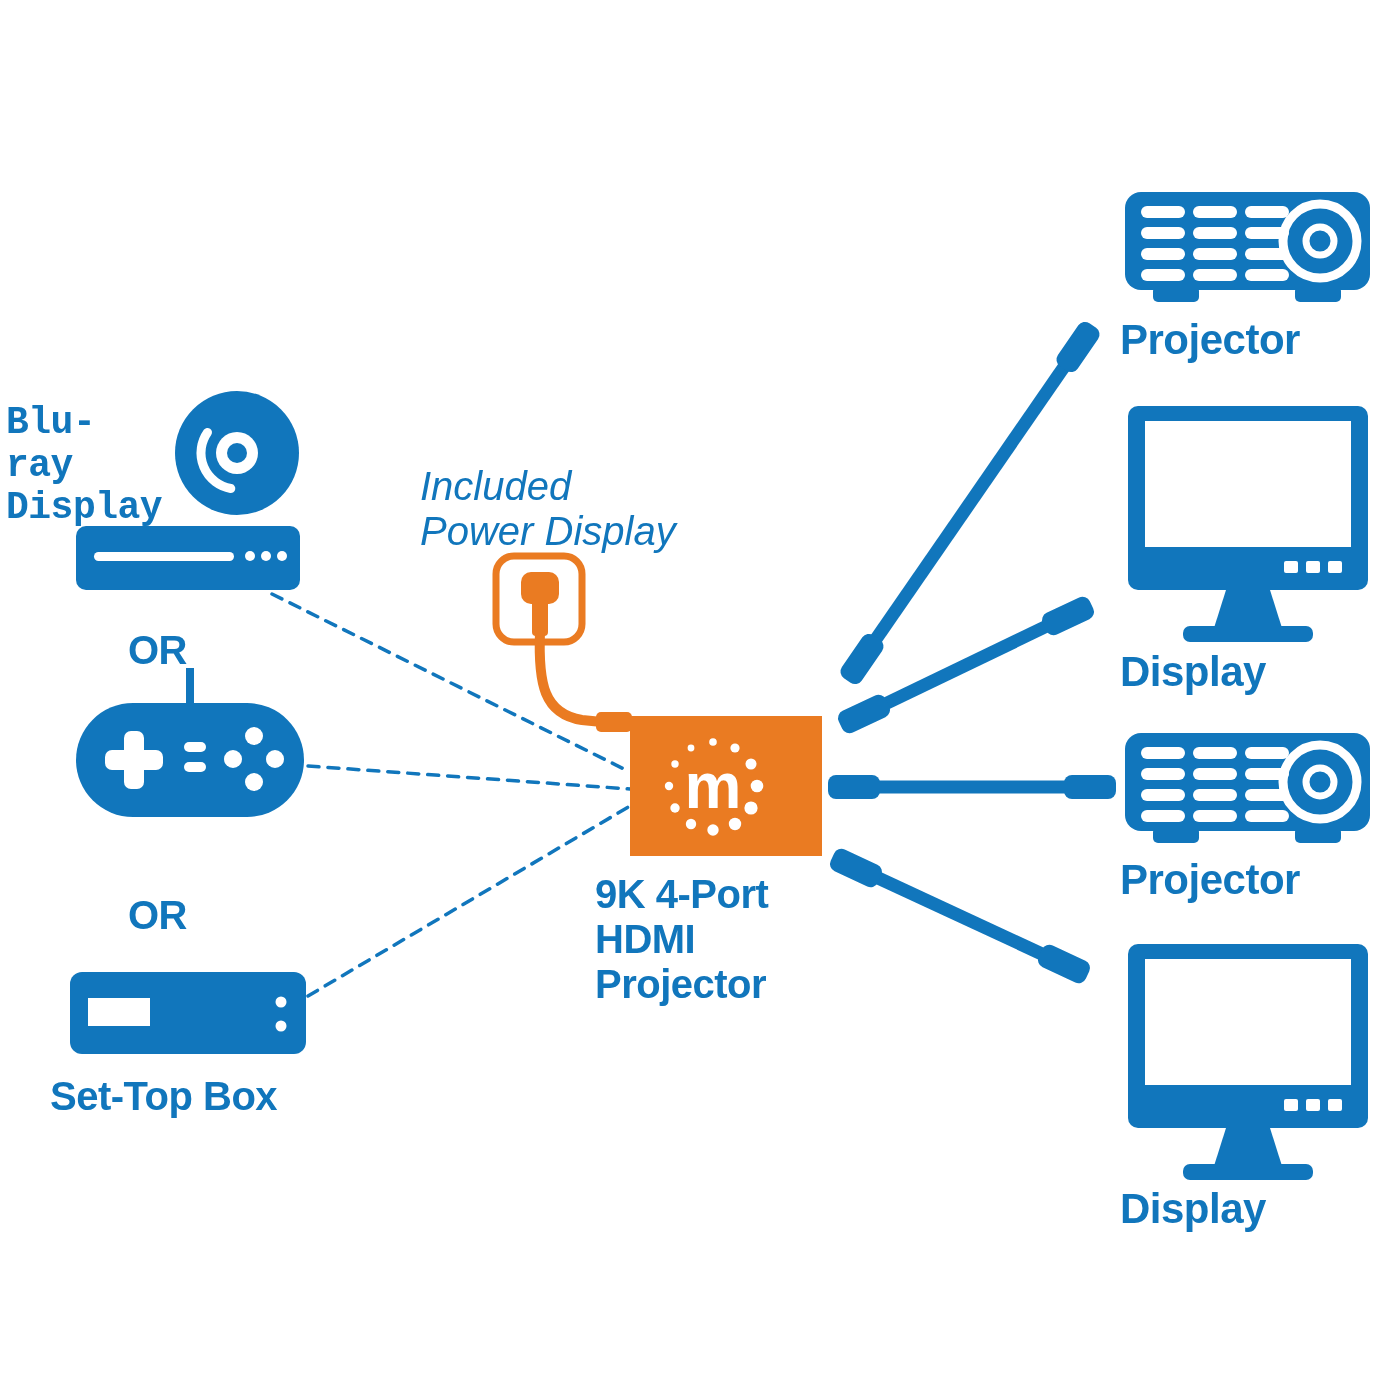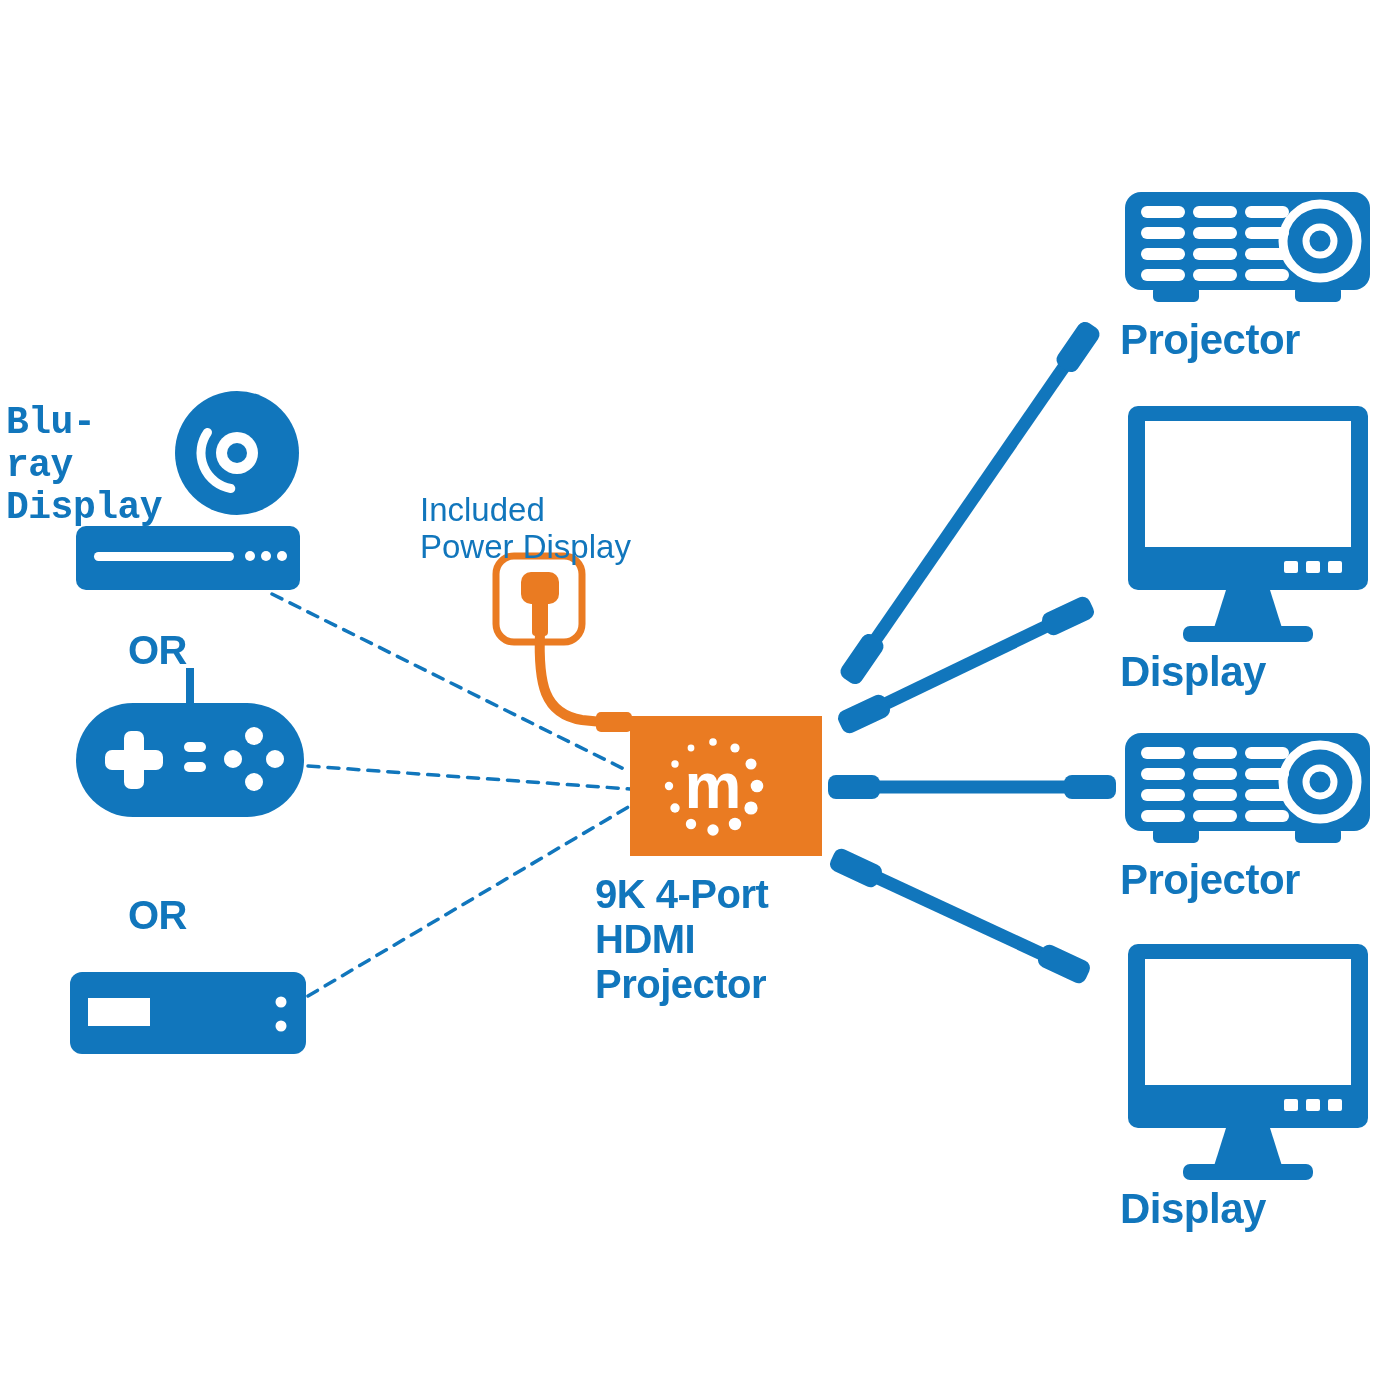--- a/index.html
+++ b/index.html
@@ -183,22 +183,23 @@
   <div class="lbl" style="left:6px; top:402px; width:152px; font-size:38px;font-family:Liberation Mono, monospace;">
     <div>Blu-ray</div>
     <div>Display</div>
   </div>
 
   <div class="lbl" style="left:128px; top:628px; width:130px; font-size:40px;">OR</div>
 
 
   <div class="lbl" style="left:128px; top:893px; width:130px; font-size:40px;">OR</div>
 
-
-  <div class="lbl light" style="left:420px; top:492px; width:270px; font-size:33px;">
+  <div class="lbl" style="left:50px; top:1074px; width:270px; font-size:40px;">Set-Top Box</div>
+
+  <div class="lbl light" style="left:420px; top:464px; width:270px; font-size:40px;font-style:italic;">
     <div>Included</div>
     <div>Power Display</div>
   </div>
 
   <div class="lbl" style="left:595px; top:872px; width:262px; font-size:40px;">
     <div>9K 4-Port</div>
     <div>HDMI Projector</div>
   </div>
 
   <div class="lbl" style="left:1120px; top:316px; width:256px; font-size:42px;">Projector</div>

